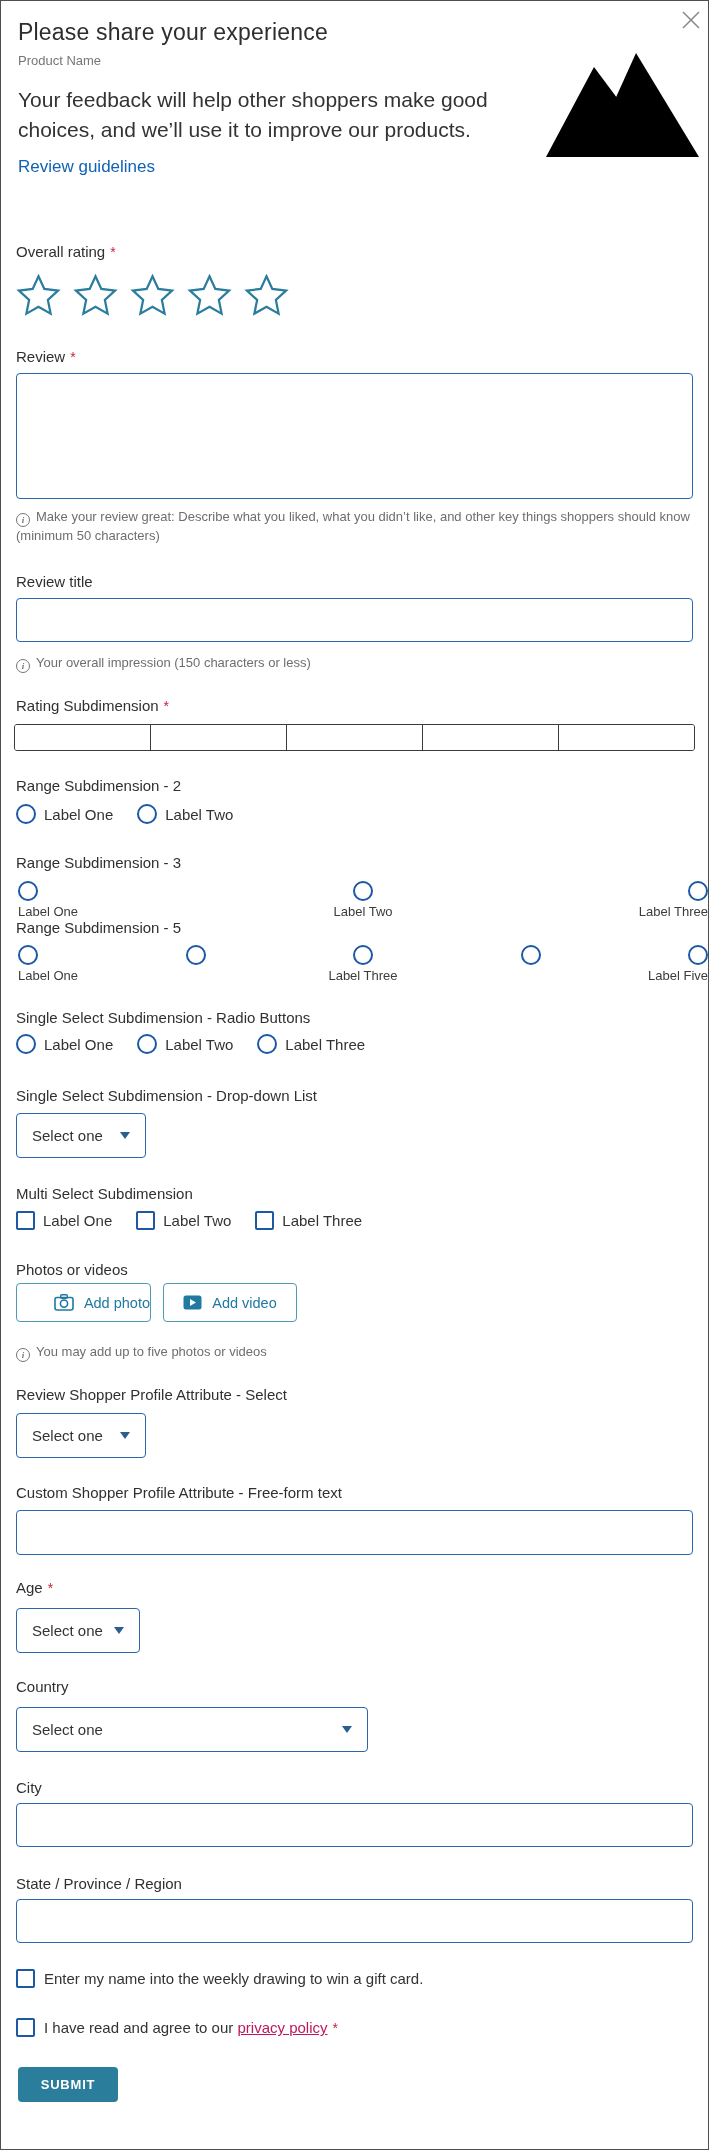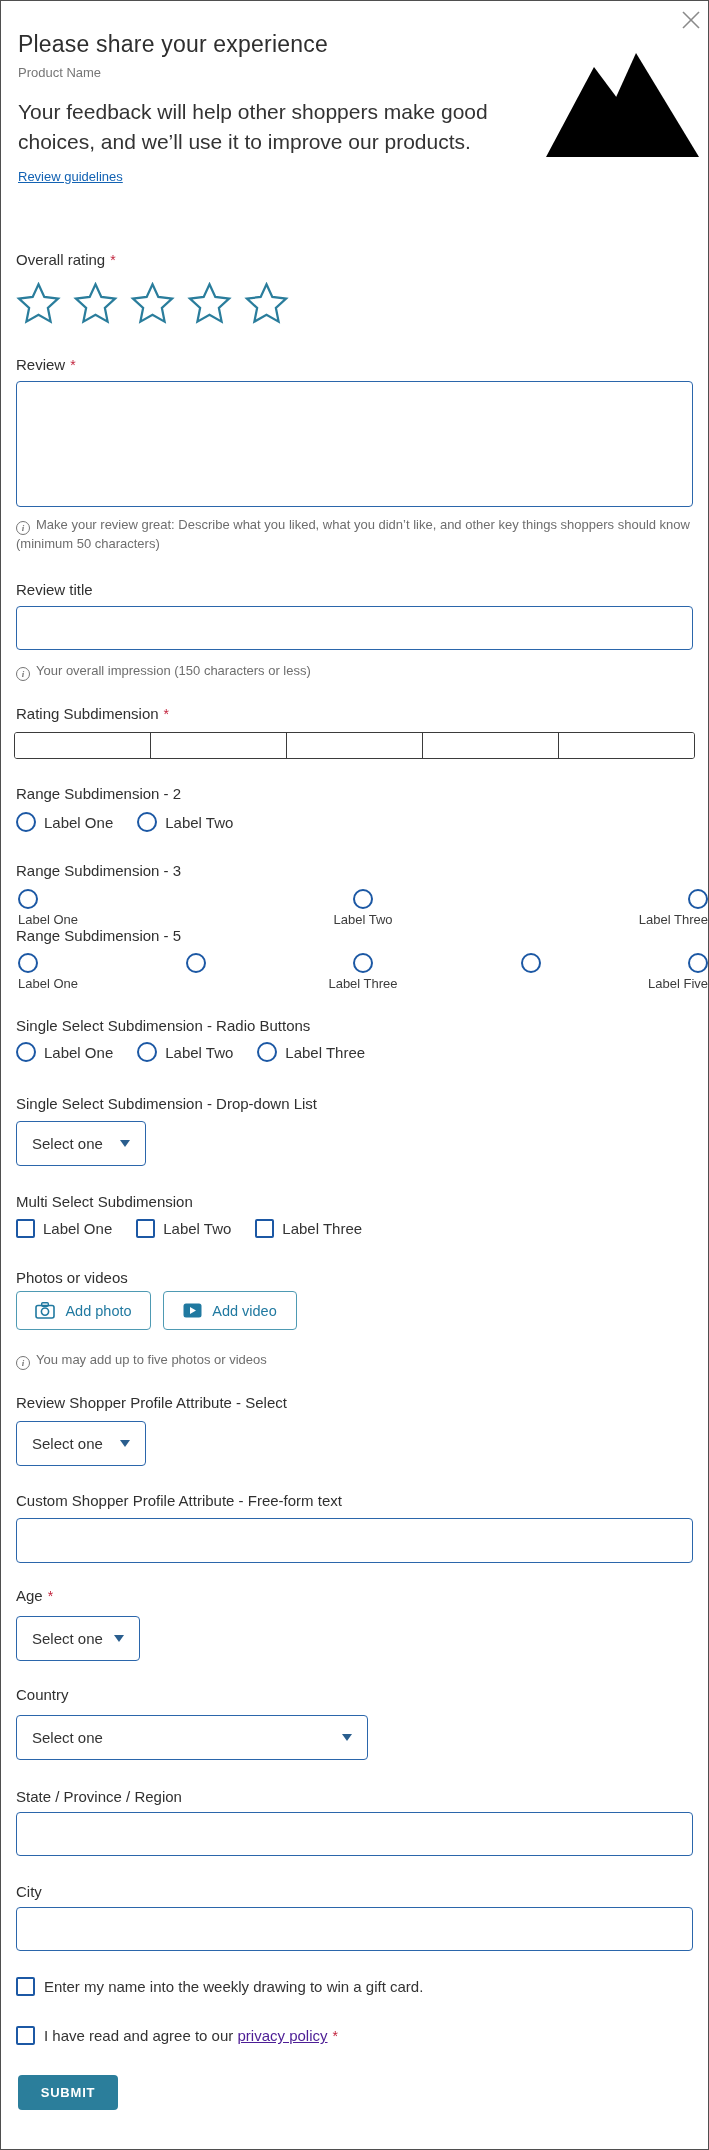--- a/index.html
+++ b/index.html
@@ -7,25 +7,25 @@
   body { font-family: "Liberation Sans", "DejaVu Sans", sans-serif; }
   .modal {
     position: relative;
     width: 709px; height: 2150px;
     border: 1px solid #4f4f4f;
     background: #fff;
     overflow: hidden;
   }
 
   
-  .header { position: relative; padding: 30px 17px 0 17px; }
+  .header { position: relative; padding: 18px 17px 0 17px; }
   .title { font-size: 23px; font-weight: 500; color: #2e2e2e; letter-spacing: 0.2px; }
   .product-name { margin-top: 7px; font-size: 13px; color: #767676; }
   .intro { margin-top: 17px; font-size: 21px; color: #333; line-height: 1.45; max-width: 505px; }
-  .guidelines { display:inline-block; margin-top: 11px; font-size: 13px; color: #1262b3; text-decoration: underline; cursor: pointer; }
+  .guidelines { display:inline-block; margin-top: 11px; font-size: 17px; color: #1262b3; cursor: pointer; }
   .close-btn { position: absolute; top: 6px; right: 4px; width: 26px; height: 26px; cursor: pointer; }
   .mountain { position: absolute; top: 52px; right: 9px; width: 154px; height: 105px; }
 
   
   .sec { padding: 0 15px; }
   .flabel { font-size: 15px; color: #303030; }
   .req { color: #c2243d; margin-left: 5px; font-size: 14px; }
 
   .helper { font-size: 13px; color: #6e6e6e; line-height: 1.4; }
   .info-icon {
@@ -78,27 +78,27 @@
   .select.xs { width: 124px; }
   .select.md { width: 352px; }
 
   
   .media-row { display: flex; gap: 12px; margin-top: 5px; }
   .media-btn {
     display: flex; align-items: center; justify-content: center; gap: 10px;
     height: 39px; border: 1px solid #4e9ab3; border-radius: 4px; background: #fff;
     color: #2079a0; font-size: 14.5px; cursor: pointer;
   }
-  .media-btn.photo { width: 135px; }
+  .media-btn.photo { width: 135px; justify-content: flex-end; }
   .media-btn.video { width: 134px; }
 
   
   .agree-row { display: flex; align-items: center; padding: 0 15px; }
   .agree-row .lbl { margin-left: 9px; font-size: 15px; color: #333; text-align: center; }
-  .link { color: #4c1d95; text-decoration: underline; cursor: pointer; }
+  .link { color: #be185d; text-decoration: underline; cursor: pointer; }
 
   .submit-btn {
     margin: 30px 15px 0 17px; width: 100px; height: 35px;
     background: #2b7e9b; color: #fff; border: none; border-radius: 4px;
     font-family: inherit; font-size: 13px; font-weight: bold; letter-spacing: 0.8px;
     cursor: pointer;
   }
 </style>
 </head>
 <body>
@@ -313,32 +313,32 @@
   
   <div class="sec" style="margin-top:25px">
     <div class="flabel">Country</div>
     <div class="select md" style="margin-top:12px">
       <span class="val">Select one</span>
       <span class="caret"></span>
     </div>
   </div>
 
   
+  <div class="sec" style="margin-top:27px">
+    <div class="flabel">City</div>
+    <input class="text-input" style="margin-top: 7px;">
+  </div>
+
+  
   <div class="sec" style="margin-top:28px">
     <div class="flabel">State / Province / Region</div>
     <input class="text-input" style="margin-top: 7px;">
   </div>
 
   
-  <div class="sec" style="margin-top:27px">
-    <div class="flabel">City</div>
-    <input class="text-input" style="margin-top: 7px;">
-  </div>
-
-  
   <div class="agree-row" style="margin-top:26px">
     <span class="checkbox"></span>
     <span class="lbl">Enter my name into the weekly drawing to win a gift card.</span>
   </div>
 
   
   <div class="agree-row" style="margin-top:30px">
     <span class="checkbox"></span>
     <span class="lbl"><span>I have read and agree to our </span><span class="link">privacy policy</span><span class="req">*</span></span>
   </div>

